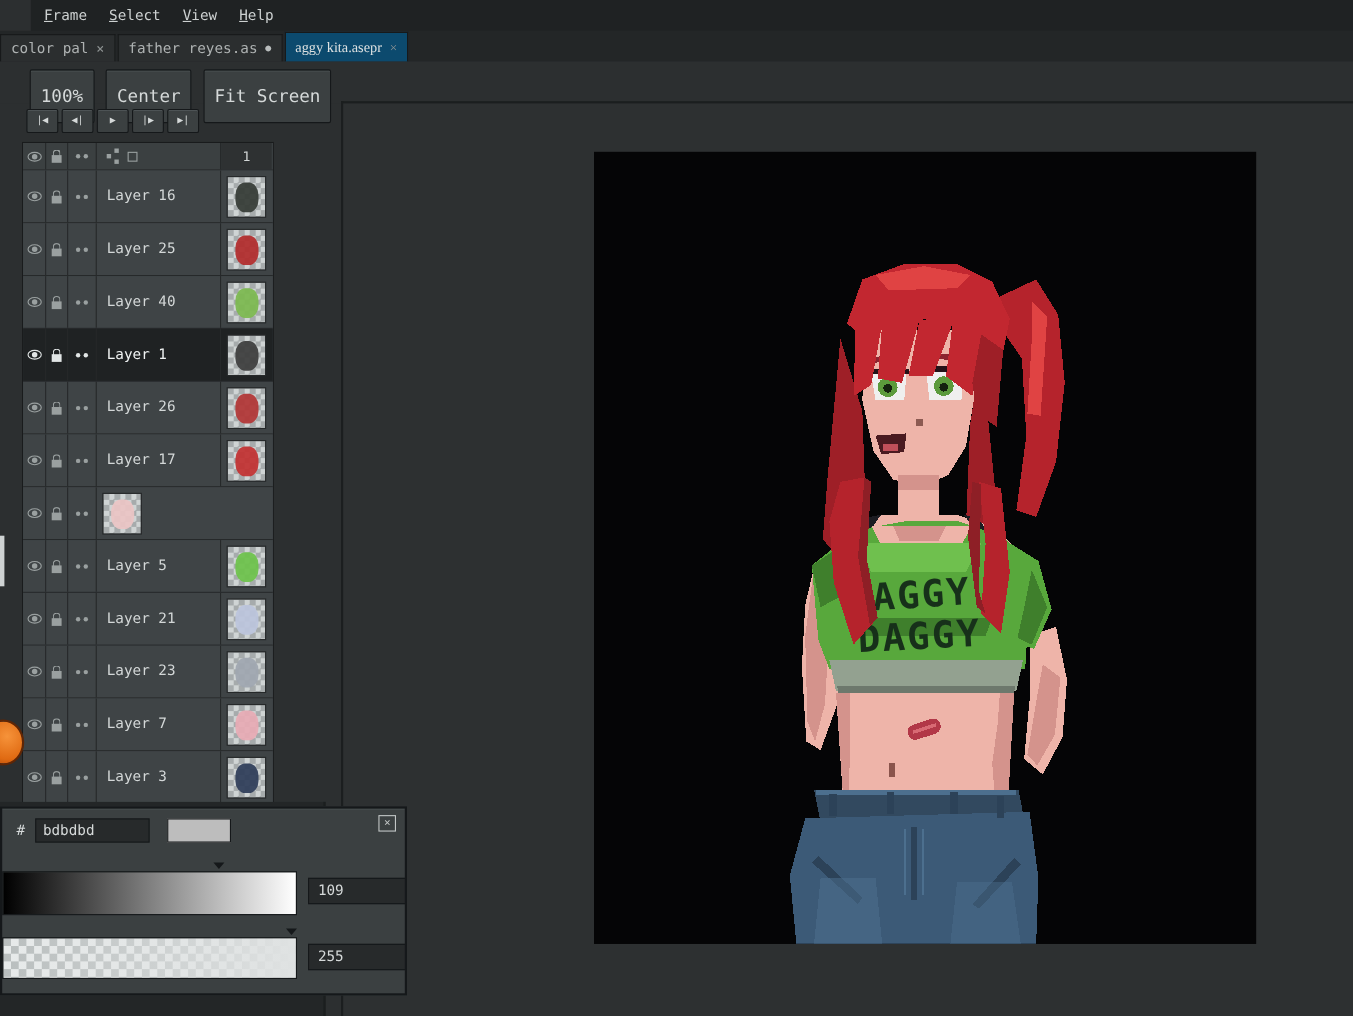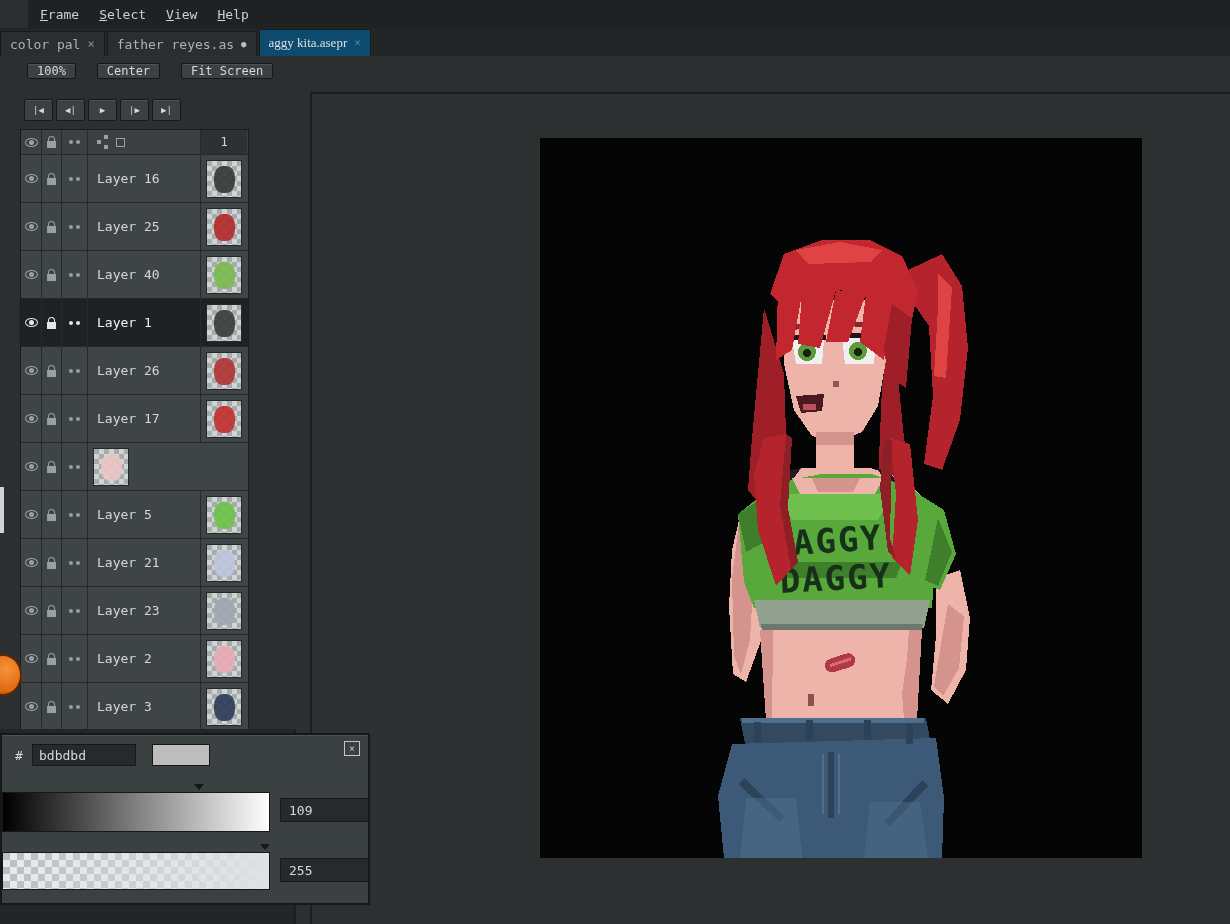--- a/index.html
+++ b/index.html
@@ -33,21 +33,21 @@
   }
   .tab.active { background:#0c4a6e; color:#dde1e1; height:27px;font-family:Liberation Serif, serif; }
   .tab .close { font-size:12px; color:#8f9494; }
   .tab .dot { font-size:9px; color:#b9bdbd; }
 
   
   .viewbar { position:absolute; left:0; top:56px; width:100%; height:38px; background:#2c2f30; }
   .btn {
     display:inline-block; background:#3b4041; border:1px solid #15181a;
     box-shadow:inset 0 1px 0 #4d5355; border-radius:2px;
-    color:#d5d9d9; font-size:12px; padding:0 9px; margin-right:13px; cursor:default;
+    color:#d5d9d9; font-size:16px; padding:14px 9px; margin-right:3px; cursor:default;
   }
   .viewbar .btn-group { position:absolute; left:27px; top:7px; }
 
   
   .playbar { position:absolute; left:24px; top:99px; display:flex; gap:3px; }
   .play-btn {
     width:29px; height:22px; background:#3b4041; border:1px solid #15181a;
     box-shadow:inset 0 1px 0 #4d5355; border-radius:2px;
     color:#d5d9d9; font-size:9px; text-align:center; line-height:20px; cursor:default;
   }
@@ -381,21 +381,21 @@
   <div class="lrow layer-row">
     <span class="lcell c-eye">
         <span class="i-eye"></span>
       </span>
     <span class="lcell c-lock">
         <span class="i-lock"></span>
       </span>
     <span class="lcell c-dots">
         <span class="i-dots"></span>
       </span>
-    <span class="lcell c-name">Layer 2</span>
+    <span class="lcell c-name">Layer 7</span>
     <span class="lcell c-thumb">
         <span class="thumb-box">
           <span class="thumb-blob" style="background: rgb(232, 170, 180);"></span>
         </span>
       </span>
   </div>
   <div class="lrow layer-row">
     <span class="lcell c-eye">
         <span class="i-eye"></span>
       </span>

